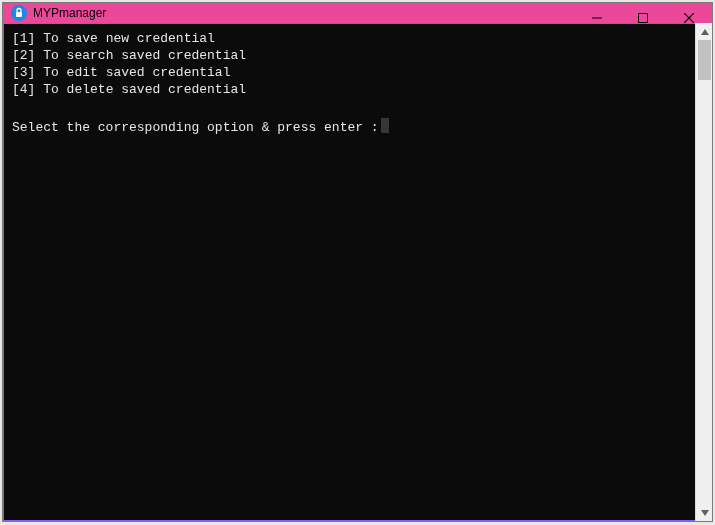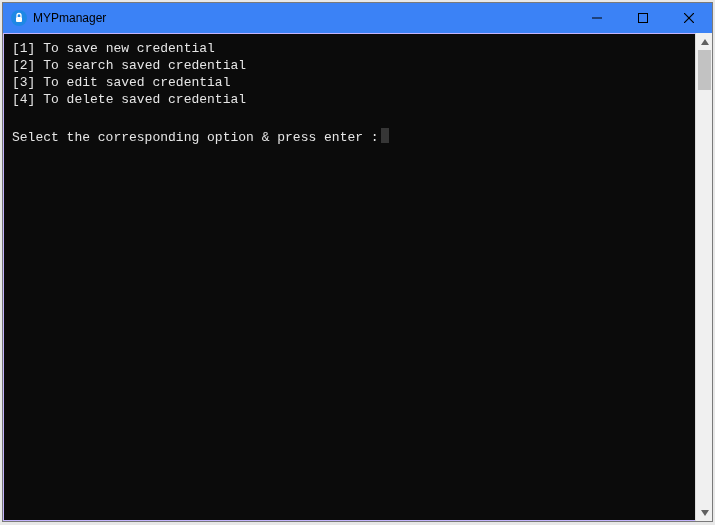--- a/index.html
+++ b/index.html
@@ -17,22 +17,22 @@
     left: 2px;
     top: 2px;
     width: 711px;
     height: 520px;
     background: #ffffff;
     border: 1px solid #7a7a7a;
     display: flex;
     flex-direction: column;
   }
   .titlebar {
-    height: 30px;
-    background: #3b82f6;
+    height: 20px;
+    background: #ec4899;
     display: flex;
     align-items: center;
     border-bottom: none;
   }
   .title-left {
     display: flex;
     align-items: center;
     gap: 6px;
     padding-left: 8px;
     flex: 1;
@@ -52,21 +52,21 @@
     align-items: center;
     justify-content: center;
     font-size: 10px;
     color: #000;
     line-height: 1;
   }
   .client {
     flex: 1;
     display: flex;
     position: relative;
-    background: #c4b5fd;
+    background: #8b5cf6;
   }
   .console {
     flex: 1;
     margin: 1px 0 1px 1px;
     background: #0b0b0b;
     color: #e6e6e6;
     font-family: Consolas, "Courier New", monospace;
     font-size: 13px;
     line-height: 17px;
     padding: 6px 8px;

